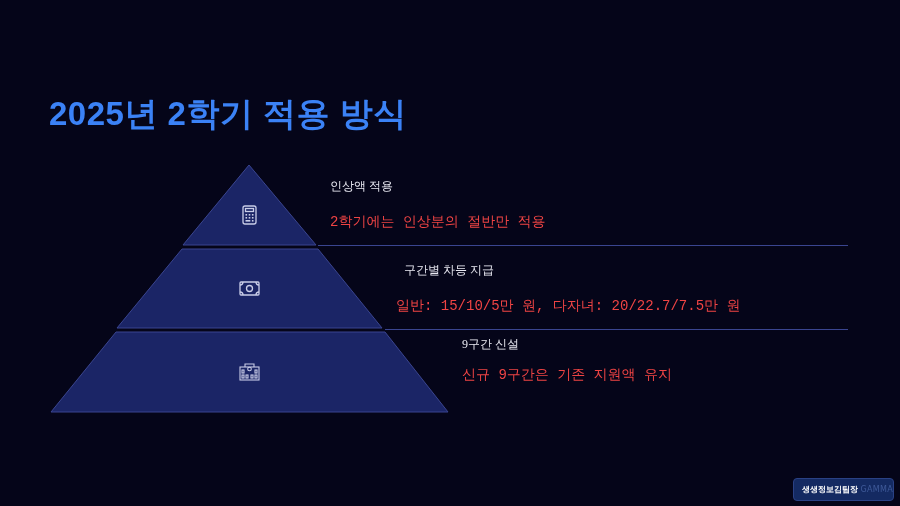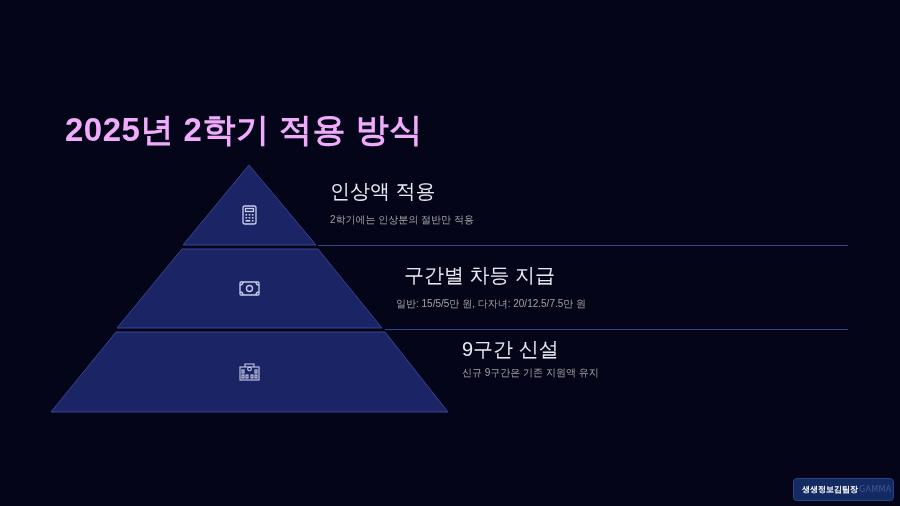--- a/index.html
+++ b/index.html
@@ -4,38 +4,38 @@
 <style>
   html, body { margin:0; padding:0; }
   body {
     width:900px; height:506px; overflow:hidden;
     background:#050519;
     font-family:"DejaVu Sans","Liberation Sans",sans-serif;
     position:relative;
   }
   .title {
     position:absolute; left:49px; top:92px;
-    color:#f0abfc; font-size:33px; font-weight:bold;
+    color:#3b82f6; font-size:33px; font-weight:bold;
     font-family:"Liberation Sans","DejaVu Sans",sans-serif;
-    letter-spacing:0.5px; margin:16px;
+    letter-spacing:0.5px; margin:0;
   }
   svg.pyr { position:absolute; left:0; top:0; }
   .divider { position:absolute; height:1px; background:#3a4590; }
   .step-title {
-    position:absolute; color:#e9e9f2; font-size:20px;
-    font-family:Liberation Sans, sans-serif;
+    position:absolute; color:#e9e9f2; font-size:12px;
+    font-family:Liberation Serif, serif;
   }
   .step-desc {
-    position:absolute; color:#a3a3a3; font-size:10px;
-    font-family:Liberation Sans, sans-serif;
+    position:absolute; color:#ef4444; font-size:14px;
+    font-family:Liberation Mono, monospace;
   }
   .badge {
     position:absolute; left:793px; top:478px; width:101px; height:23px;
     background:#142a62; border:1px solid #2a4184; border-radius:4px;
-    display:flex; align-items:center; justify-content:flex-start;
+    display:flex; align-items:center; justify-content:space-between;
     padding-left:8px; box-sizing:border-box; font-size:8px;
   }
   .badge .brand { color:#ffffff; font-weight:bold; }
   .badge .gamma { color:#3f5a99; margin-left:1px; letter-spacing:0.3px; }
 </style>
 </head>
 <body>
 
 <h1 class="title">2025년 2학기 적용 방식</h1>
 
@@ -78,21 +78,21 @@
   </g>
 </svg>
 
 <div class="divider" style="left:318px; top:245px; width:530px;"></div>
 <div class="divider" style="left:385px; top:329px; width:463px;"></div>
 
 <div class="step-title" style="left:330px; top:178px;">인상액 적용</div>
 <div class="step-desc" style="left:330px; top:213px;">2학기에는 인상분의 절반만 적용</div>
 
 <div class="step-title" style="left:396px; top:262px;margin-left:8px;">구간별 차등 지급</div>
-<div class="step-desc" style="left:396px; top:297px;">일반: 15/5/5만 원, 다자녀: 20/12.5/7.5만 원</div>
+<div class="step-desc" style="left:396px; top:297px;">일반: 15/10/5만 원, 다자녀: 20/22.7/7.5만 원</div>
 
 <div class="step-title" style="left:462px; top:336px;">9구간 신설</div>
 <div class="step-desc" style="left:462px; top:366px;">신규 9구간은 기존 지원액 유지</div>
 
 <div class="badge">
   <span class="brand">생생정보김팀장</span>
   <span class="gamma">GAMMA</span>
 </div>
 
 </body></html>

